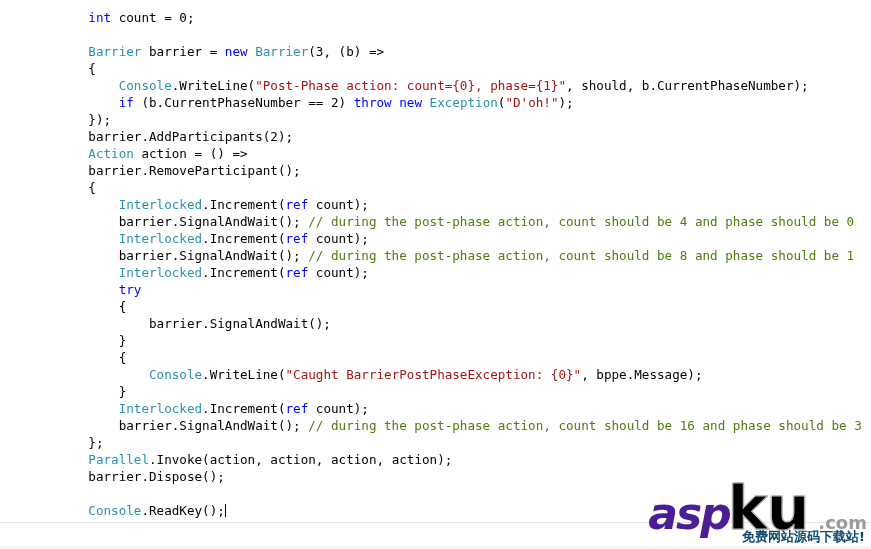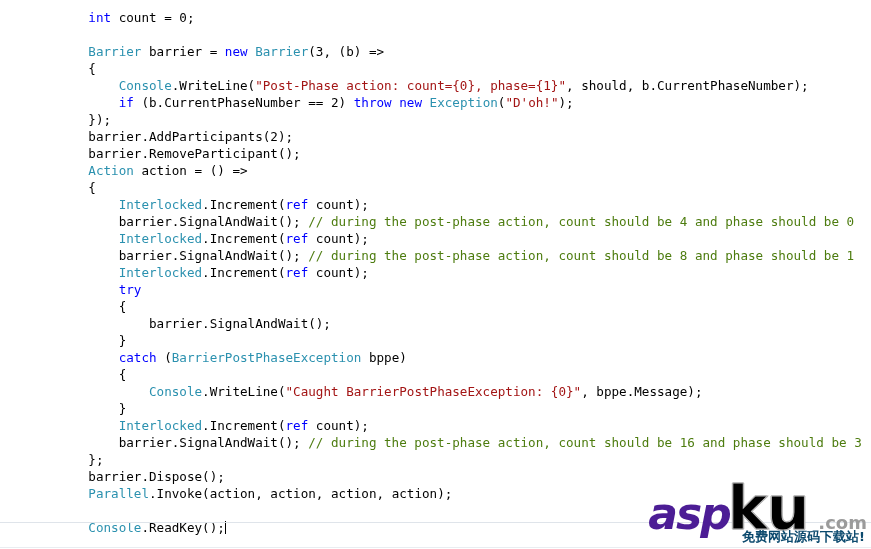--- a/index.html
+++ b/index.html
@@ -155,41 +155,40 @@
   <div class="code-surface">
     <div class="code-lines" id="code-lines">
         <div class="code-line"><span class="tok-pln">    </span><span class="tok-kw">int</span><span class="tok-pln"> count = 0;</span></div>
         <div class="code-line"><span class="tok-pln"></span></div>
         <div class="code-line"><span class="tok-pln">    </span><span class="tok-type">Barrier</span><span class="tok-pln"> barrier = </span><span class="tok-kw">new</span><span class="tok-pln"> </span><span class="tok-type">Barrier</span><span class="tok-pln">(3, (b) =&gt;</span></div>
         <div class="code-line"><span class="tok-pln">    {</span></div>
         <div class="code-line"><span class="tok-pln">        </span><span class="tok-type">Console</span><span class="tok-pln">.WriteLine(</span><span class="tok-str">"Post-Phase action: count={0}, phase={1}"</span><span class="tok-pln">, should, b.CurrentPhaseNumber);</span></div>
         <div class="code-line"><span class="tok-pln">        </span><span class="tok-kw">if</span><span class="tok-pln"> (b.CurrentPhaseNumber == 2) </span><span class="tok-kw">throw</span><span class="tok-pln"> </span><span class="tok-kw">new</span><span class="tok-pln"> </span><span class="tok-type">Exception</span><span class="tok-pln">(</span><span class="tok-str">"D'oh!"</span><span class="tok-pln">);</span></div>
         <div class="code-line"><span class="tok-pln">    });</span></div>
         <div class="code-line"><span class="tok-pln">    barrier.AddParticipants(2);</span></div>
+        <div class="code-line"><span class="tok-pln">    </span><span class="tok-type">Action</span><span class="tok-pln"> action = () =&gt;</span></div>
         <div class="code-line"><span class="tok-pln">    barrier.RemoveParticipant();</span></div>
-        <div class="code-line"><span class="tok-pln">    </span><span class="tok-type">Action</span><span class="tok-pln"> action = () =&gt;</span></div>
         <div class="code-line"><span class="tok-pln">    {</span></div>
         <div class="code-line"><span class="tok-pln">        </span><span class="tok-type">Interlocked</span><span class="tok-pln">.Increment(</span><span class="tok-kw">ref</span><span class="tok-pln"> count);</span></div>
         <div class="code-line"><span class="tok-pln">        barrier.SignalAndWait(); </span><span class="tok-cmt">// during the post-phase action, count should be 4 and phase should be 0</span></div>
         <div class="code-line"><span class="tok-pln">        </span><span class="tok-type">Interlocked</span><span class="tok-pln">.Increment(</span><span class="tok-kw">ref</span><span class="tok-pln"> count);</span></div>
         <div class="code-line"><span class="tok-pln">        barrier.SignalAndWait(); </span><span class="tok-cmt">// during the post-phase action, count should be 8 and phase should be 1</span></div>
         <div class="code-line"><span class="tok-pln">        </span><span class="tok-type">Interlocked</span><span class="tok-pln">.Increment(</span><span class="tok-kw">ref</span><span class="tok-pln"> count);</span></div>
         <div class="code-line"><span class="tok-pln">        </span><span class="tok-kw">try</span></div>
         <div class="code-line"><span class="tok-pln">        {</span></div>
         <div class="code-line"><span class="tok-pln">            barrier.SignalAndWait();</span></div>
         <div class="code-line"><span class="tok-pln">        }</span></div>
-        <div class="code-line"><span class="tok-pln">        </span><span class="tok-kw">catch</span><span class="tok-pln"> (</span><span class="tok-type">BarrierPostPhaseException</span><span class="tok-pln"> bppe)</span></div>
         <div class="code-line"><span class="tok-pln">        {</span></div>
         <div class="code-line"><span class="tok-pln">            </span><span class="tok-type">Console</span><span class="tok-pln">.WriteLine(</span><span class="tok-str">"Caught BarrierPostPhaseException: {0}"</span><span class="tok-pln">, bppe.Message);</span></div>
         <div class="code-line"><span class="tok-pln">        }</span></div>
         <div class="code-line"><span class="tok-pln">        </span><span class="tok-type">Interlocked</span><span class="tok-pln">.Increment(</span><span class="tok-kw">ref</span><span class="tok-pln"> count);</span></div>
         <div class="code-line"><span class="tok-pln">        barrier.SignalAndWait(); </span><span class="tok-cmt">// during the post-phase action, count should be 16 and phase should be 3</span></div>
         <div class="code-line"><span class="tok-pln">    };</span></div>
+        <div class="code-line"><span class="tok-pln">    </span><span class="tok-type">Parallel</span><span class="tok-pln">.Invoke(action, action, action, action);</span></div>
         <div class="code-line"><span class="tok-pln">    barrier.Dispose();</span></div>
-        <div class="code-line"><span class="tok-pln">    </span><span class="tok-type">Parallel</span><span class="tok-pln">.Invoke(action, action, action, action);</span></div>
         <div class="code-line"><span class="tok-pln"></span></div>
         <div class="code-line"><span class="tok-pln">    </span><span class="tok-type">Console</span><span class="tok-pln">.ReadKey();</span><span class="caret"></span></div>
       </div>
   </div>
 
   <div class="region-separator"></div>
   <div class="region-separator-2"></div>
 
   <div class="watermark">
     <div class="wm-row">

